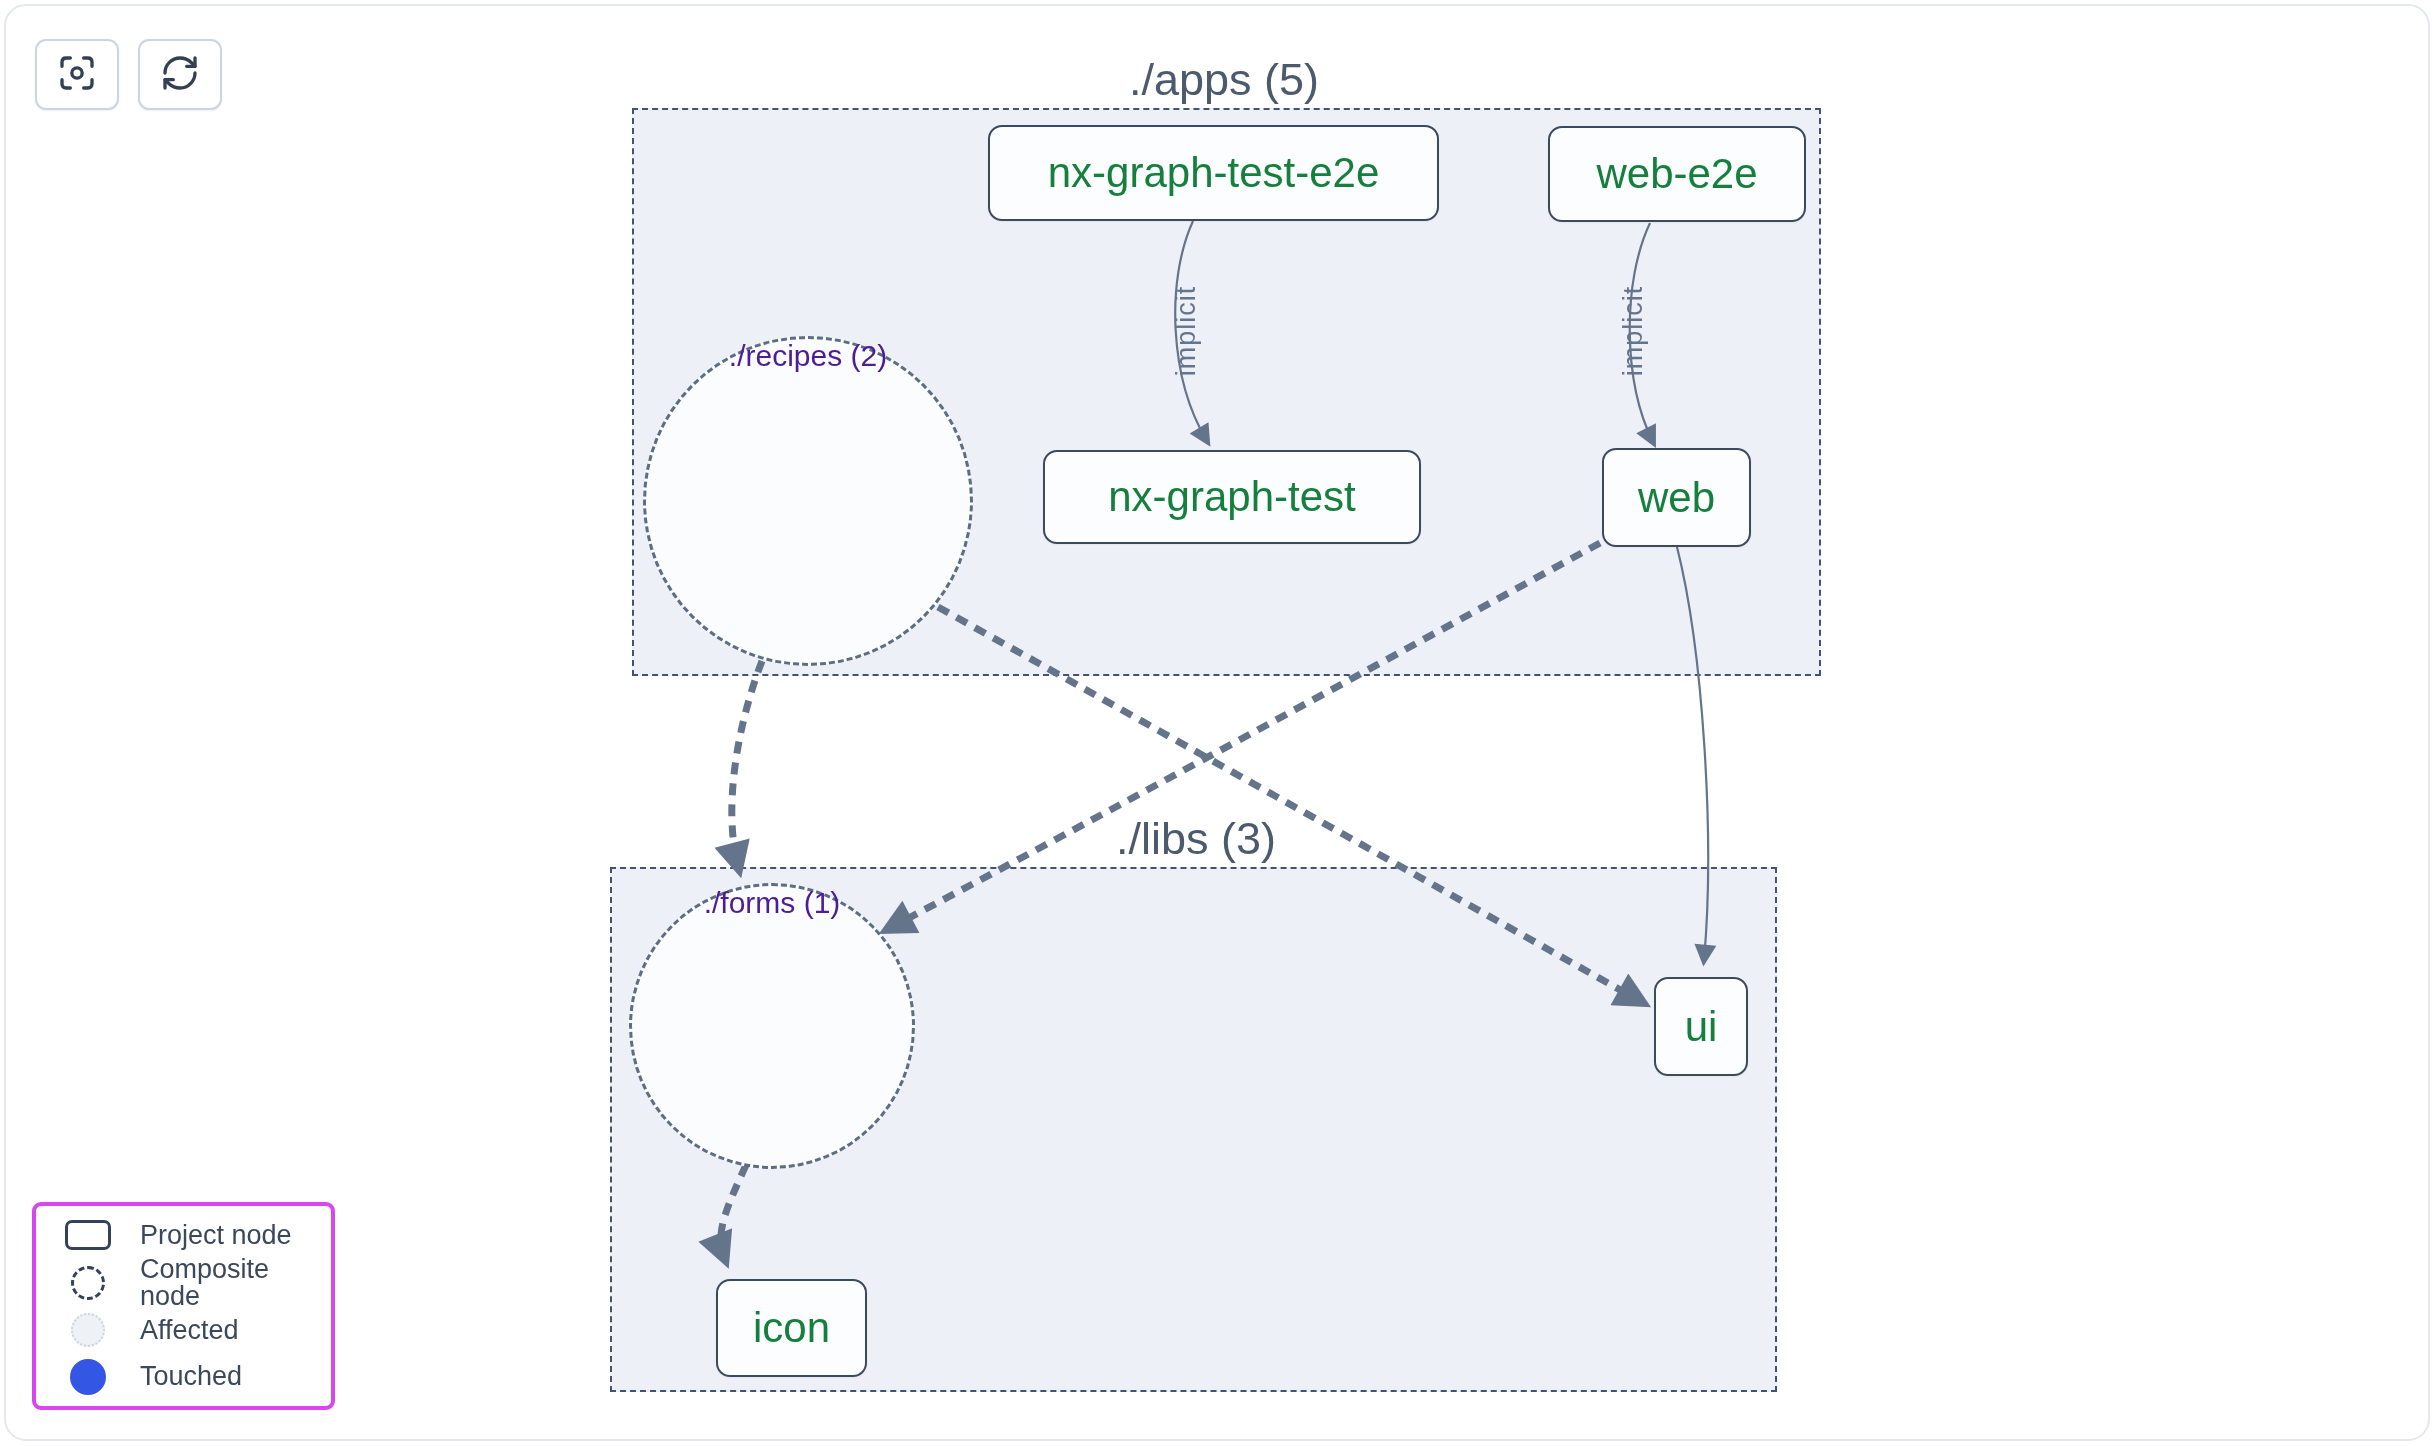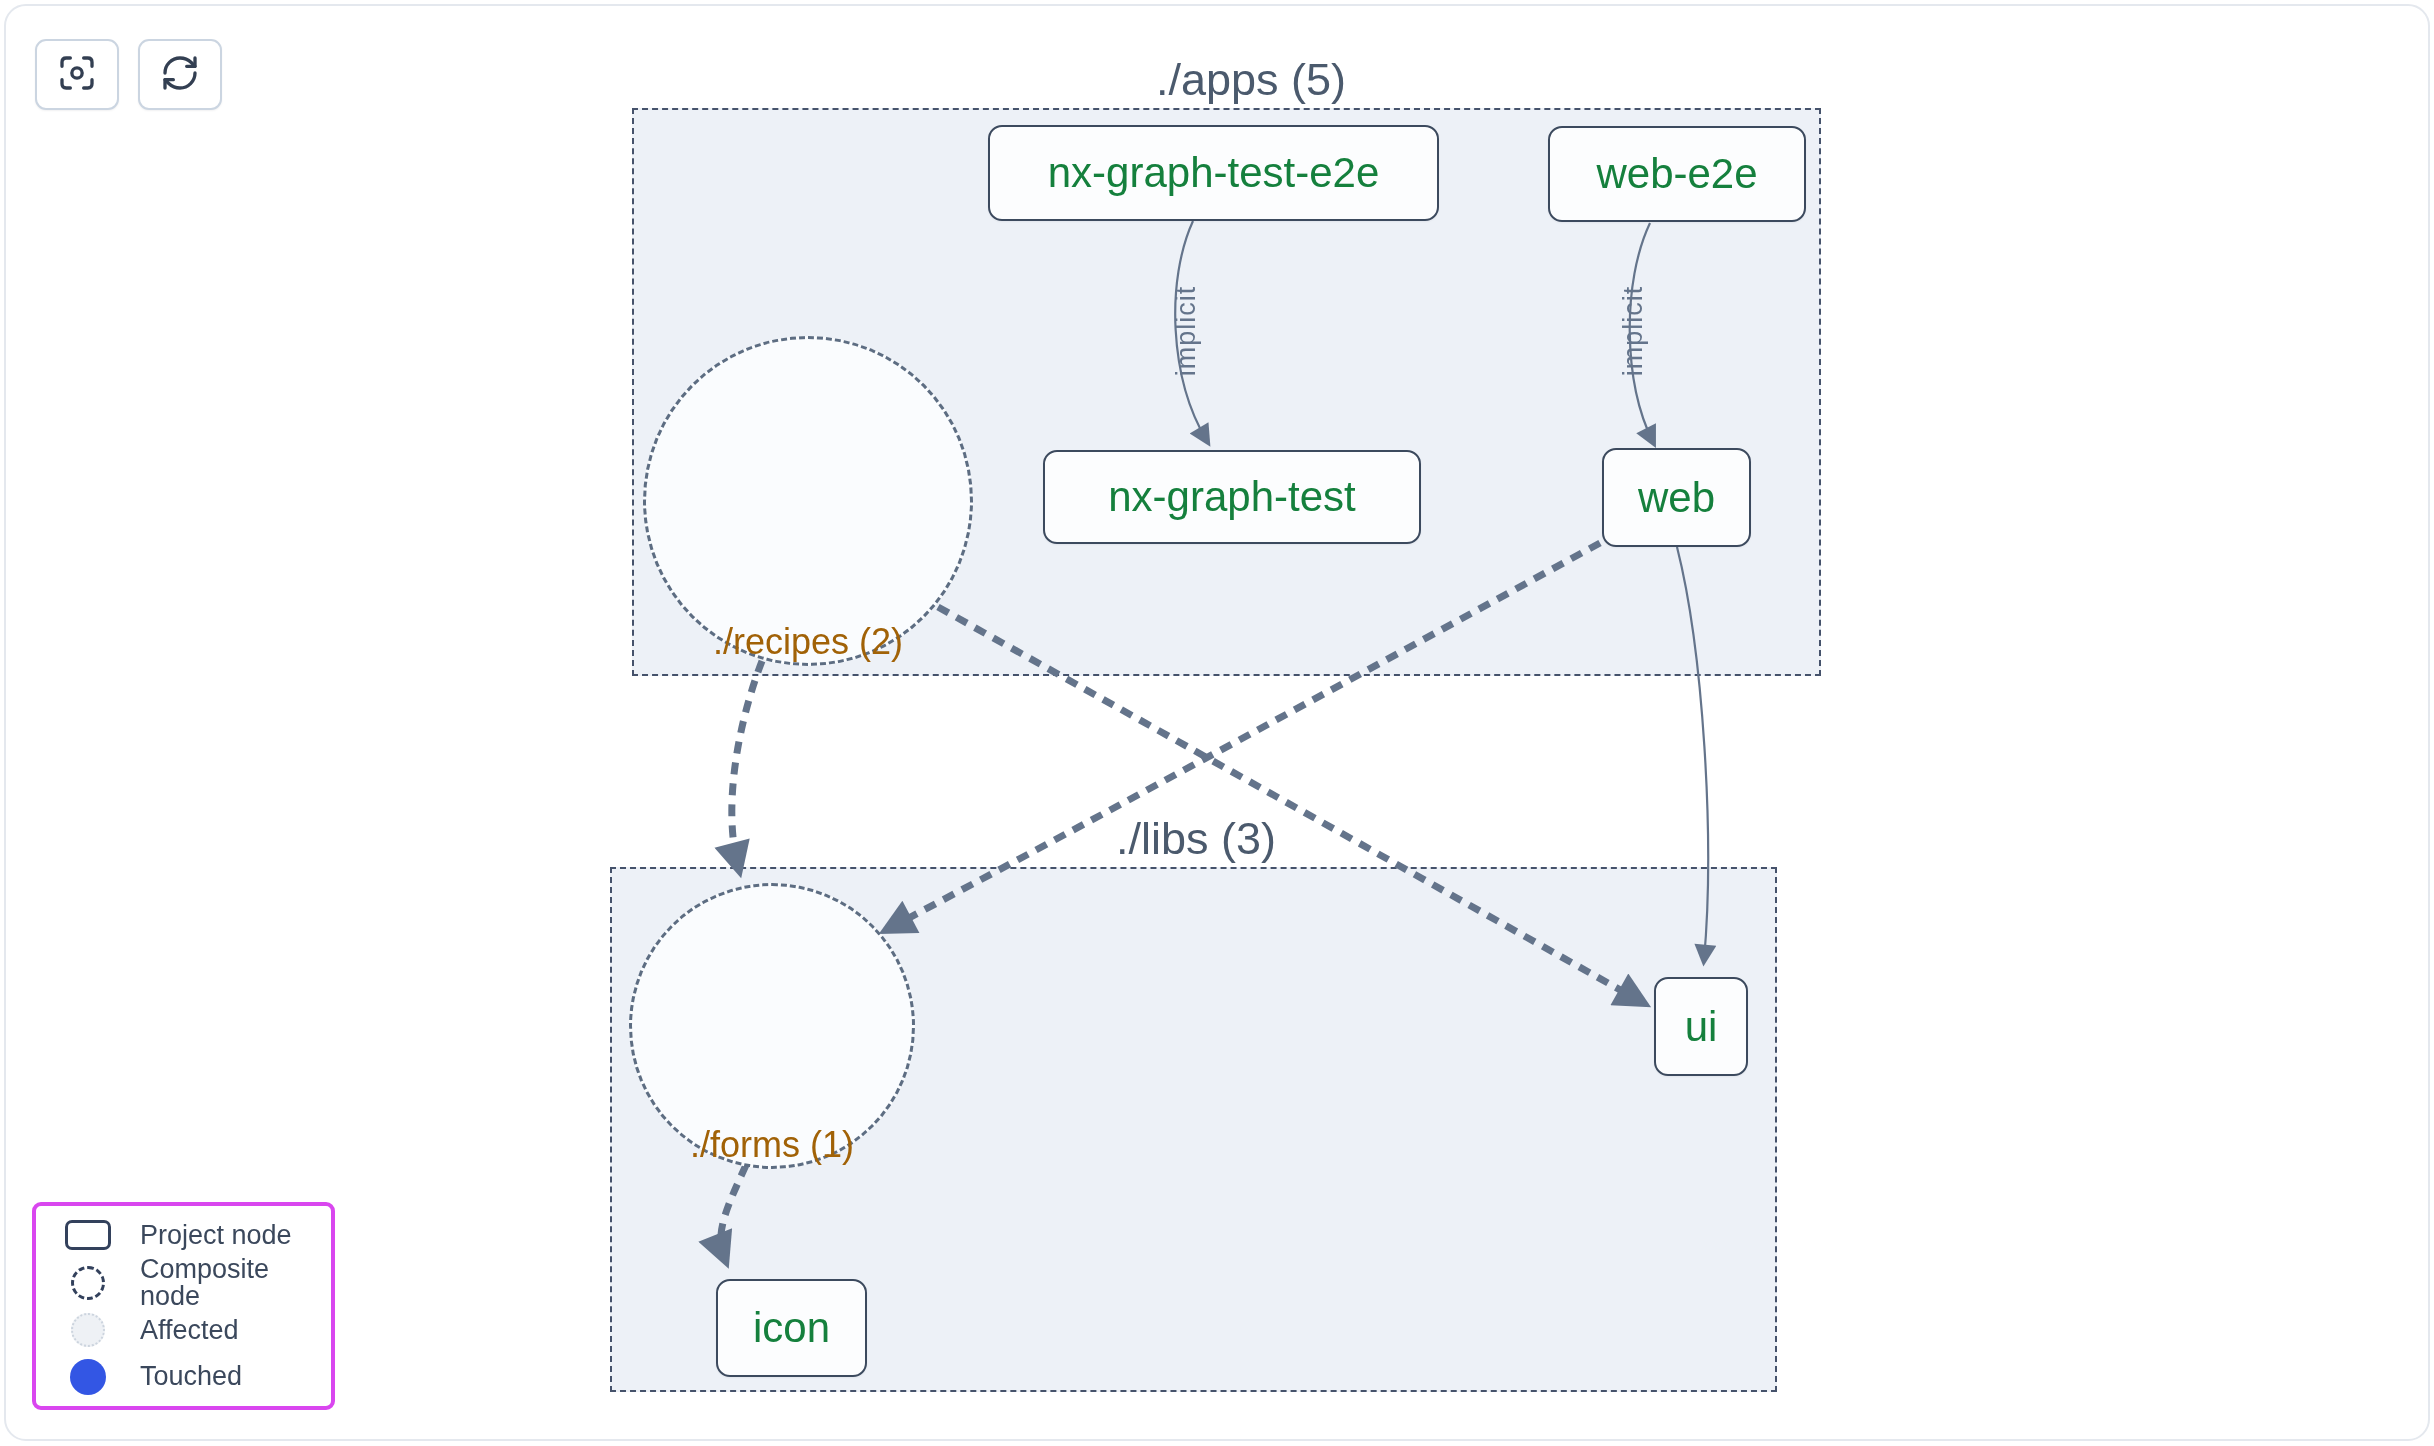--- a/index.html
+++ b/index.html
@@ -26,21 +26,21 @@
   
   .group-box{
     position:absolute;border:2px dashed #45526b;background:#edf1f7;z-index:1;
   }
   .group-apps{left:632px;top:108px;width:1185px;height:564px;}
   .group-libs{left:610px;top:867px;width:1163px;height:521px;}
   .group-title{
     position:absolute;transform:translateX(-50%);color:#4b5a6d;font-size:45px;
     white-space:nowrap;z-index:6;line-height:1;
   }
-  .title-apps{left:1224px;top:57px;margin-left:27px;}
+  .title-apps{left:1224px;top:57px;}
   .title-libs{left:1196px;top:816px;}
 
   
   .edges{position:absolute;left:0;top:0;z-index:5;}
   .edge-thick{stroke:#64748b;stroke-width:7;fill:none;stroke-dasharray:12 9;}
   .edge-thin{stroke:#64748b;stroke-width:2.2;fill:none;}
   .edge-label{
     position:absolute;transform:translate(-50%,-50%) rotate(-90deg);
     color:#64748b;font-size:27px;letter-spacing:1px;z-index:7;white-space:nowrap;line-height:1;
   }
@@ -55,23 +55,23 @@
     box-shadow:0 1px 2px rgba(15,23,42,.05);
   }
   .node-e2e  {left:988px; top:125px; width:447px;height:92px;}
   .node-webe2e{left:1548px;top:126px;width:254px;height:92px;}
   .node-test {left:1043px;top:450px;width:374px;height:90px;}
   .node-web  {left:1602px;top:448px;width:145px;height:95px;}
   .node-ui   {left:1612px;top:977px;width:90px; height:95px;margin-left:42px;}
   .node-icon {left:716px; top:1279px;width:147px;height:94px;}
 
   .composite{
-    position:absolute;display:flex;align-items:flex-end;justify-content:center;
+    position:absolute;display:flex;align-items:flex-start;justify-content:center;
     background:#fafcfe;border:3px dashed #5d6d82;border-radius:50%;
-    color:#a16207;font-size:36px;z-index:9;white-space:nowrap;cursor:pointer;
+    color:#4c1d95;font-size:30px;z-index:9;white-space:nowrap;cursor:pointer;
   }
   .comp-recipes{left:643px;top:336px;width:324px;height:324px;}
   .comp-forms {left:629px;top:883px;width:280px;height:280px;}
 
   
   .legend{
     position:absolute;left:32px;top:1202px;width:303px;height:208px;
     background:#ffffff;border:4px solid #d946ef;border-radius:9px;z-index:30;
     display:flex;flex-direction:column;justify-content:center;padding:6px 0;
     box-sizing:border-box;

